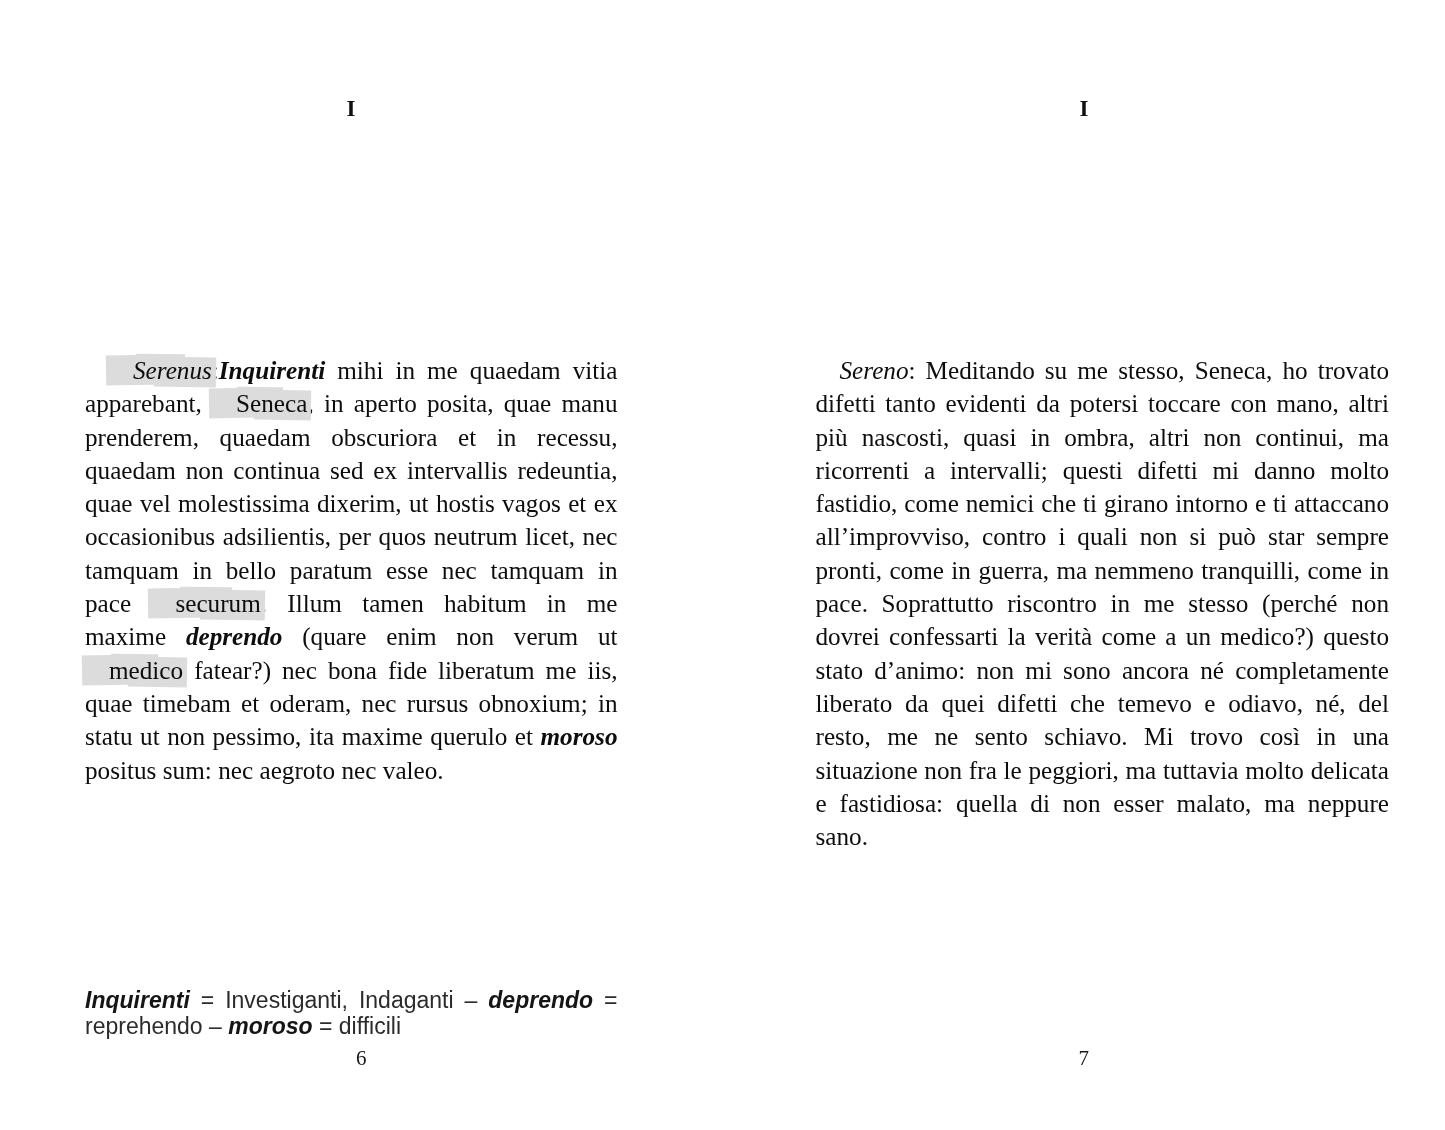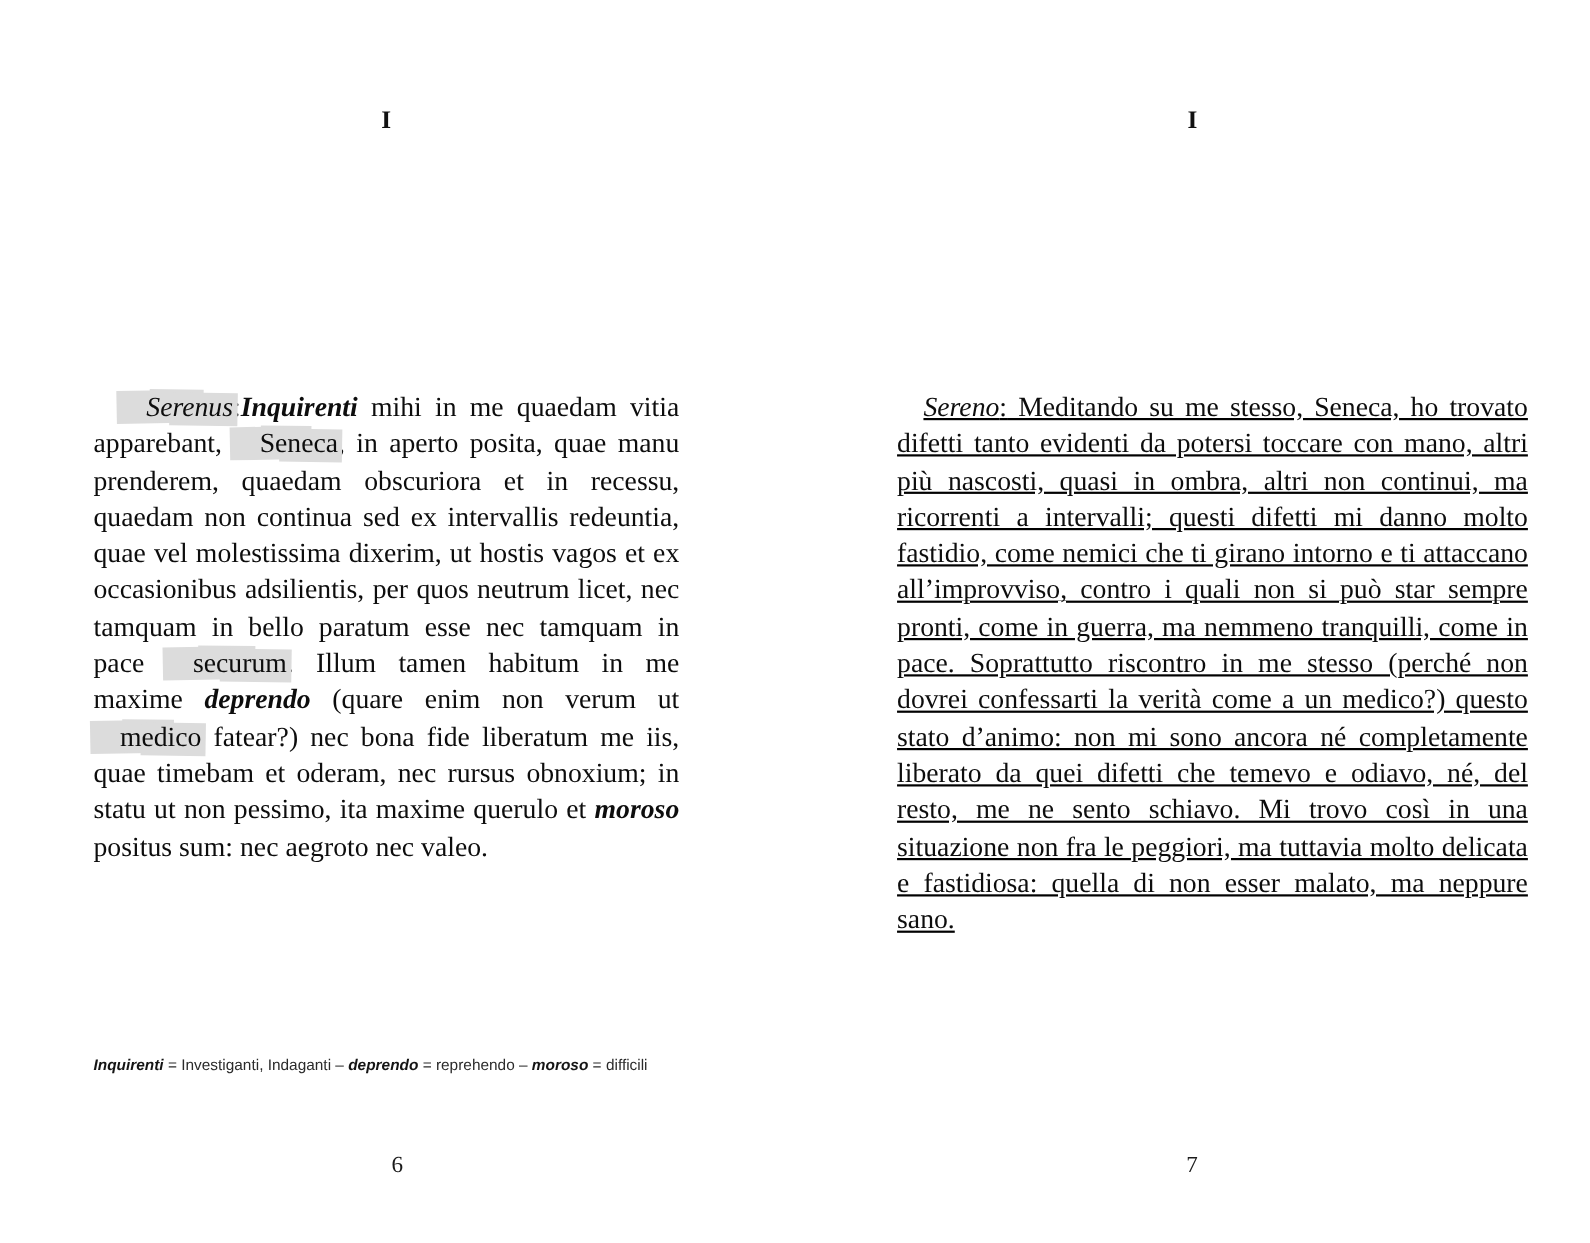--- a/index.html
+++ b/index.html
@@ -43,21 +43,21 @@
     color: #111;
   }
 
   .body-block {
     position: absolute;
     left: 0;
     right: 0;
     top: 354px;
   }
   .page-left .body-block  { padding: 0 105px 0 85px; }
-  .page-right .body-block { padding: 0 56px 0 93px; text-decoration: underline; }
+  .page-right .body-block { padding: 0 56px 0 93px; }
 
   p.prose {
     margin: 0;
     font-family: "Liberation Serif", serif;
     font-size: 25.2px;
     line-height: 33.3px;
     text-align: justify;
     text-indent: 24px;
     hyphens: none;
     color: #0d0d0d;
@@ -107,23 +107,23 @@
     bottom: 3px;
     left: 26%;
     right: 26%;
     transform: rotate(0.6deg);
   }
 
   .footnote {
     position: absolute;
     left: 85px;
     right: 105px;
-    top: 956px;
+    top: 988px;
     font-family: "Liberation Sans", sans-serif;
-    font-size: 14px;
+    font-size: 23px;
     line-height: 25.5px;
     text-align: justify;
     color: #2b2b2b;
     margin: 0;
   }
   .footnote .bold { font-weight: 700; color: #151515; }
 
   .folio {
     position: absolute;
     top: 1046px;

